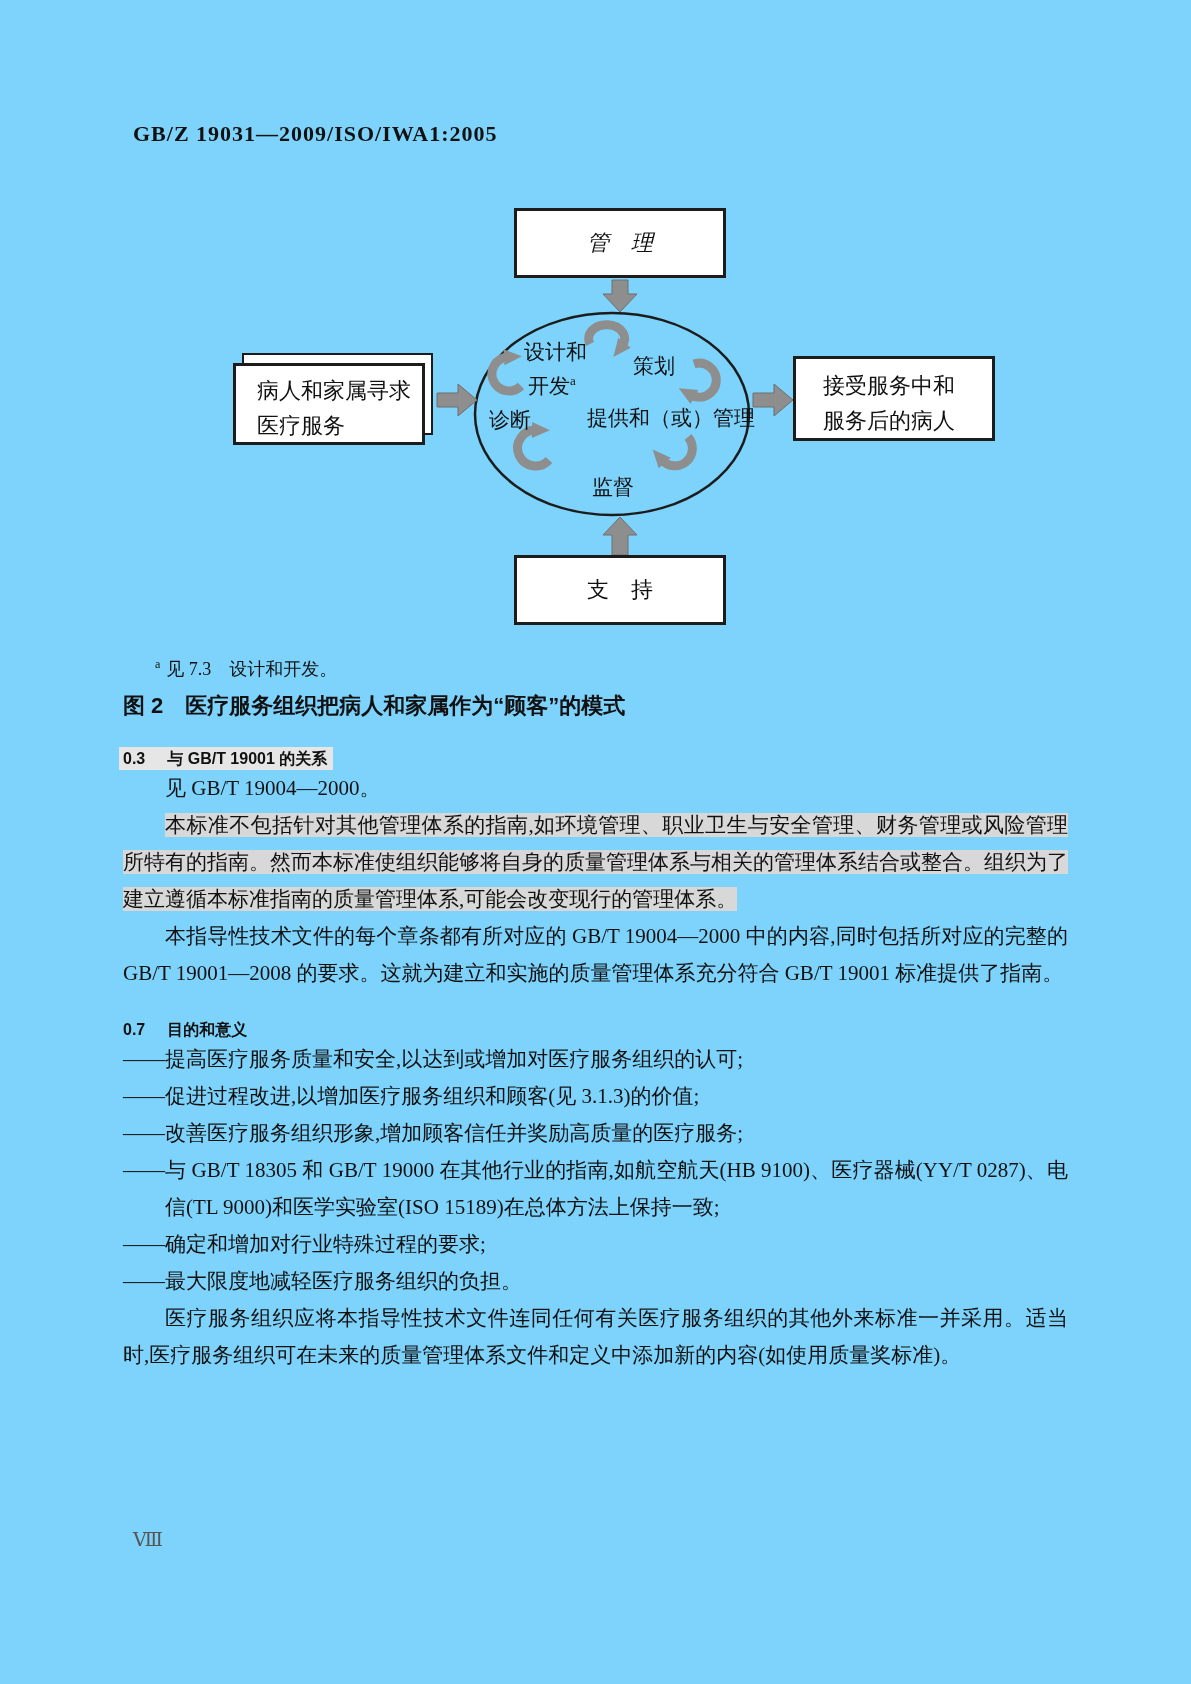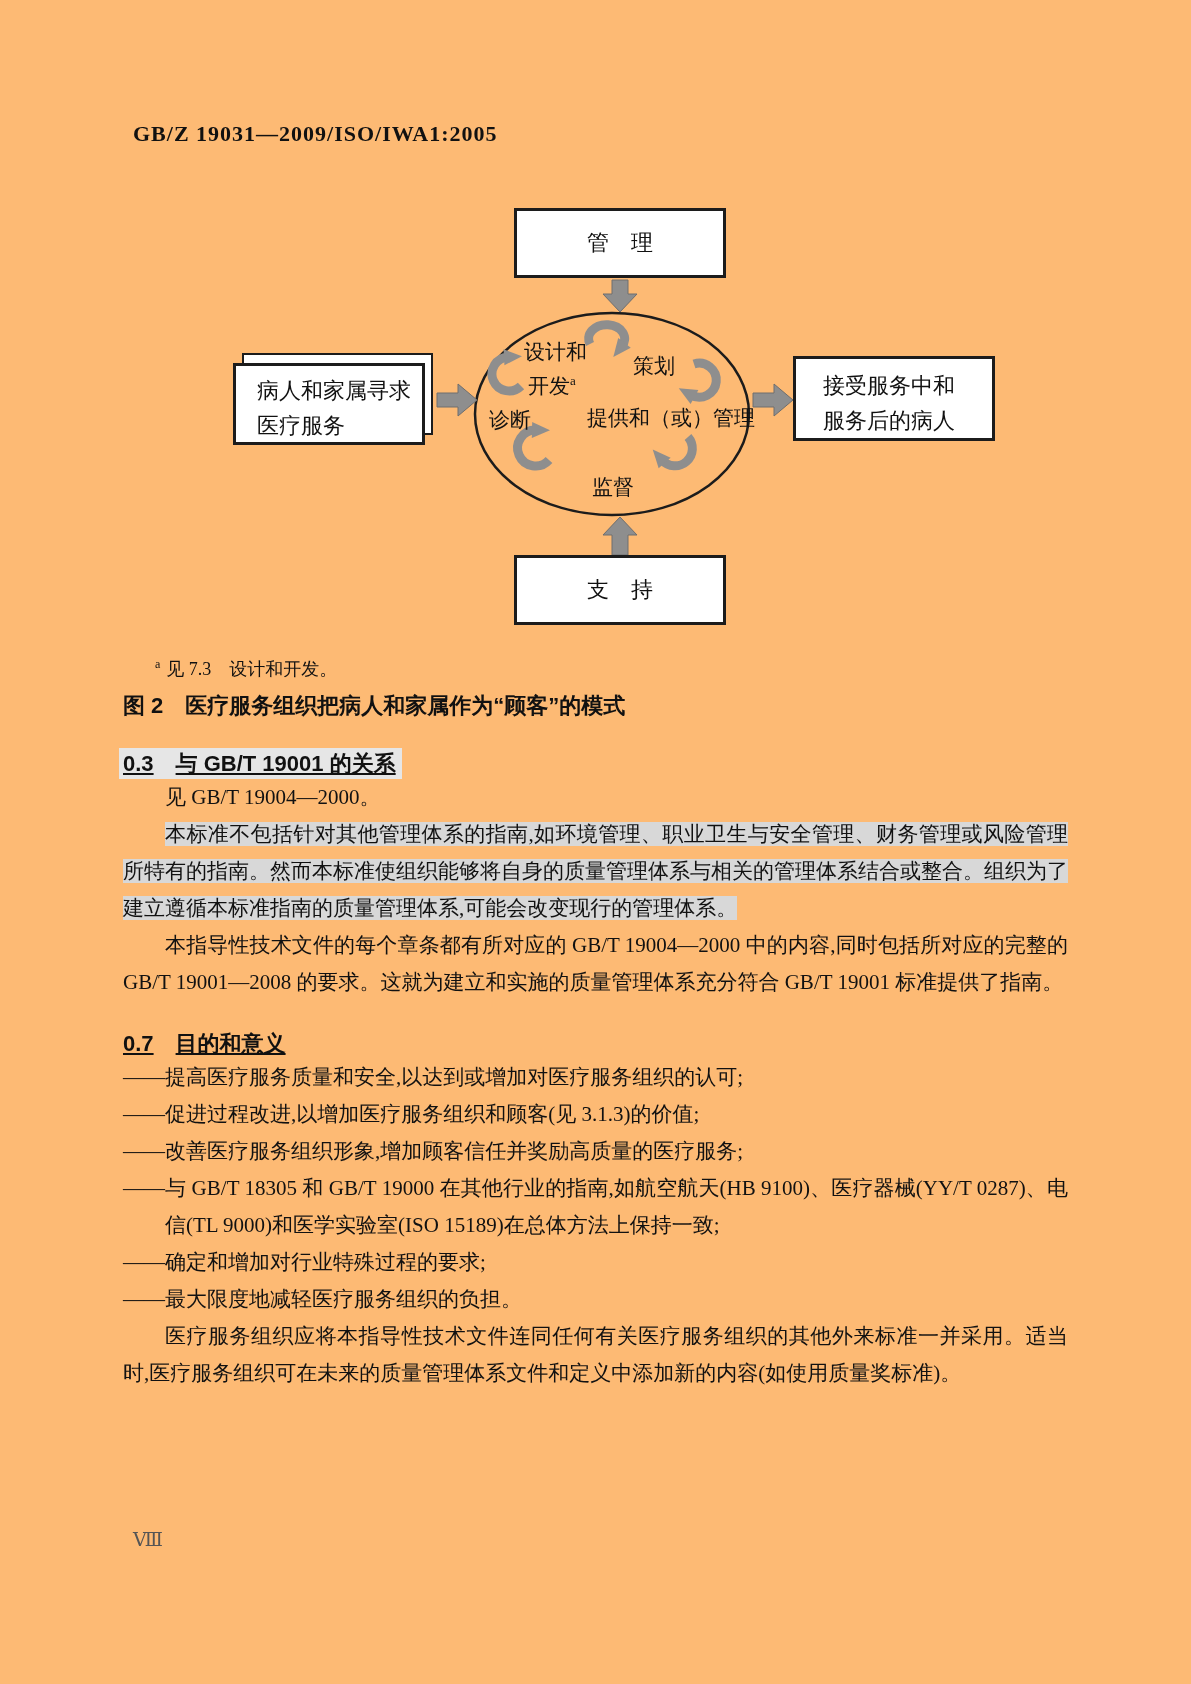--- a/index.html
+++ b/index.html
@@ -1,36 +1,36 @@
 <!DOCTYPE html>
 <html><head>
 <meta charset="utf-8">
 <style>
   html,body { margin:0; padding:0; background:#f0f0f0; }
   .page {
     position:relative; width:1191px; height:1684px; margin:0 auto;
-    background:#fdba74; overflow:hidden;
+    background:#7dd3fc; overflow:hidden;
     color:#111;
     font-family:"Liberation Serif","DejaVu Serif",serif;
   }
   
   .doc-header {
     position:absolute; left:133px; top:121px;
     font-size:22px; font-weight:bold; letter-spacing:1px;
     font-family:"Liberation Serif","DejaVu Serif",serif;
   }
   
   .figure { position:absolute; left:0; top:188px; width:1191px; height:450px; }
   .figure svg { position:absolute; left:0; top:0; }
   .dbox {
     position:absolute; background:#fff; border:3px solid #1c1c1c;
     box-sizing:border-box; font-size:22px; color:#111;
   }
   .dbox.center { display:flex; align-items:center; justify-content:center; }
-  .top-box    { left:514px; top:20px;  width:212px; height:70px; }
+  .top-box    { left:514px; top:20px;  width:212px; height:70px;font-style:italic; }
   .bottom-box { left:514px; top:367px; width:212px; height:70px; }
   .left-box-back  { left:242px; top:165px; width:191px; height:82px; border-width:2px; }
   .left-box-front { left:233px; top:175px; width:192px; height:82px; padding:7px 0 0 21px; line-height:35px; }
   .right-box      { left:793px; top:168px; width:202px; height:85px; padding:9px 0 0 27px; line-height:35px; }
   .elabel { position:absolute; font-size:21px; color:#111; white-space:nowrap; }
   .elabel sup { font-size:13px; }
   .lbl-design1   { left:524px; top:150px; }
   .lbl-design2   { left:528px; top:184px; }
   .lbl-plan      { left:633px; top:164px;text-align:center; }
   .lbl-diagnose  { left:489px; top:218px; }
@@ -38,23 +38,22 @@
   .lbl-supervise { left:592px; top:285px; }
   
   .body { position:absolute; left:123px; top:652px; width:945px; }
   .footnote { margin-left:32px; font-size:18px; line-height:24px; }
   .footnote sup { font-size:12px; margin-right:6px; }
   .fig-caption {
     margin-top:10px; text-align:left; font-size:22px; font-weight:bold;
     font-family:"Liberation Sans","DejaVu Sans",sans-serif;
   }
   .sec-heading {
-    margin:28px 0 0 0; font-size:22px; font-weight:bold;
+    margin:28px 0 0 0; font-size:16px; font-weight:bold;
     font-family:"Liberation Sans","DejaVu Sans",sans-serif;
-    text-decoration:underline;
   }
   .sec-heading .num { margin-right:22px; }
   .hl-heading { background:#e6e6e6; padding:3px 6px 3px 4px; margin-left:-4px; }
   .body p { margin:0; font-size:21px; line-height:37px; text-align:justify; }
   .indent { text-indent:2em; }
   .p-first { margin-top:12px; }
   .hl { background:#d8d8d8; }
   .list { margin-top:0; }
   .list p { padding-left:42px; text-indent:-42px; text-align:justify; }
   

